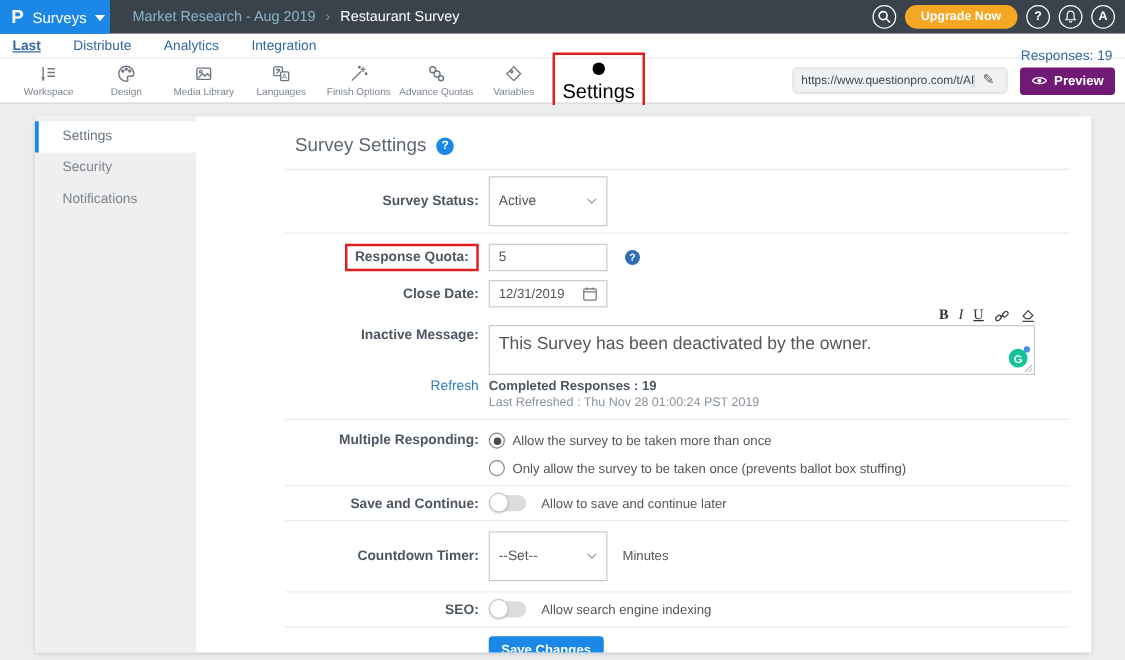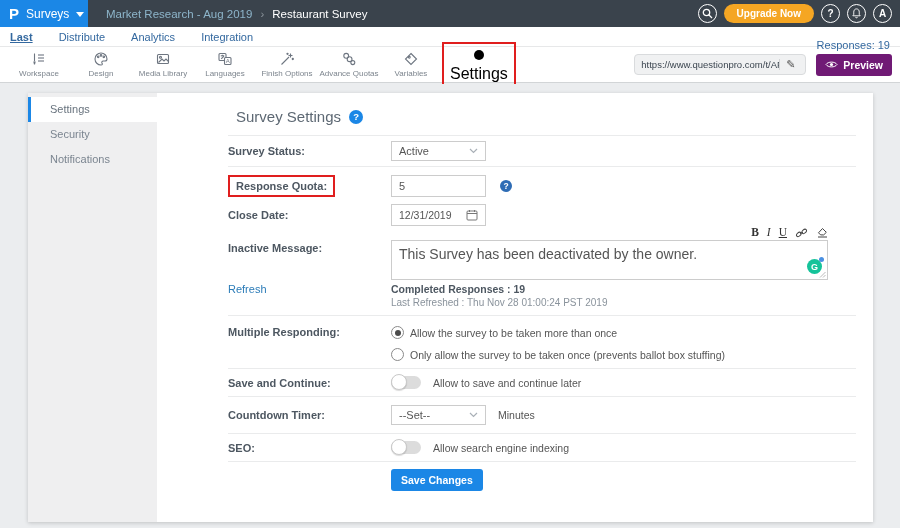--- a/index.html
+++ b/index.html
@@ -46,32 +46,32 @@
   .main { flex:1; overflow:hidden; }
   .main-inner { margin:0 17px 0 35px; }
   .sec { border-bottom:1px solid #eaebec;margin-left:36px; }
 
   .title-sec { display:flex; align-items:center; gap:8px; padding:15px 0 10px 8px; }
   .title { font-size:15px; color:#5d6873; }
   .help-badge { width:14px; height:14px; border-radius:50%; background:#1b87e6; color:#fff; font-size:9.5px; font-weight:bold; display:flex; align-items:center; justify-content:center; }
   .help-badge.small { width:12px; height:12px; font-size:8.5px; background:#2e6cb5; }
 
   .row { display:flex; align-items:center; }
-  .row-label { width:155px; text-align:left; font-size:11px; font-weight:bold; color:#4d5761; flex-shrink:0; }
+  .row-label { width:155px; text-align:right; font-size:11px; font-weight:bold; color:#4d5761; flex-shrink:0; }
   .row-field { margin-left:8px; display:flex; align-items:center; }
 
   .sec-status { padding:5px 0; }
   .sec-c { padding:8px 0 7px; }
   .sec-radios { padding:10px 0 7px; }
   .sec-toggle1 { padding:7px 0; }
   .sec-count { padding:8px 0; }
   .sec-seo { padding:7px 0; }
   .sec-save { padding:7px 0; border-bottom:none; }
 
-  .selectbox { width:95px; height:20px; border:1px solid #cccccc; background:#fff; display:flex; align-items:center; justify-content:space-between; padding:0 7px; font-size:11px; color:#555; }
+  .selectbox { width:95px; height:40px; border:1px solid #cccccc; background:#fff; display:flex; align-items:center; justify-content:space-between; padding:0 7px; font-size:11px; color:#555; }
   .textinput { width:95px; height:22px; border:1px solid #cccccc; padding:0 7px; font-size:11px; color:#555; outline:none; font-family:"Liberation Sans",sans-serif; }
   .datebox { width:95px; height:22px; border:1px solid #cccccc; background:#fff; display:flex; align-items:center; justify-content:space-between; padding:0 7px; font-size:10.5px; color:#555; }
 
   .quota-annotation { display:inline-block; border:2px solid #e01e1e; padding:3px 6px; }
   .quota-row { margin-bottom:7px; }
   .date-row { margin-bottom:0; }
 
   .msg-block { display:flex; margin-top:0; }
   .msg-label { padding-top:16px; }
   .msg-field { margin-left:8px; width:437px; }

